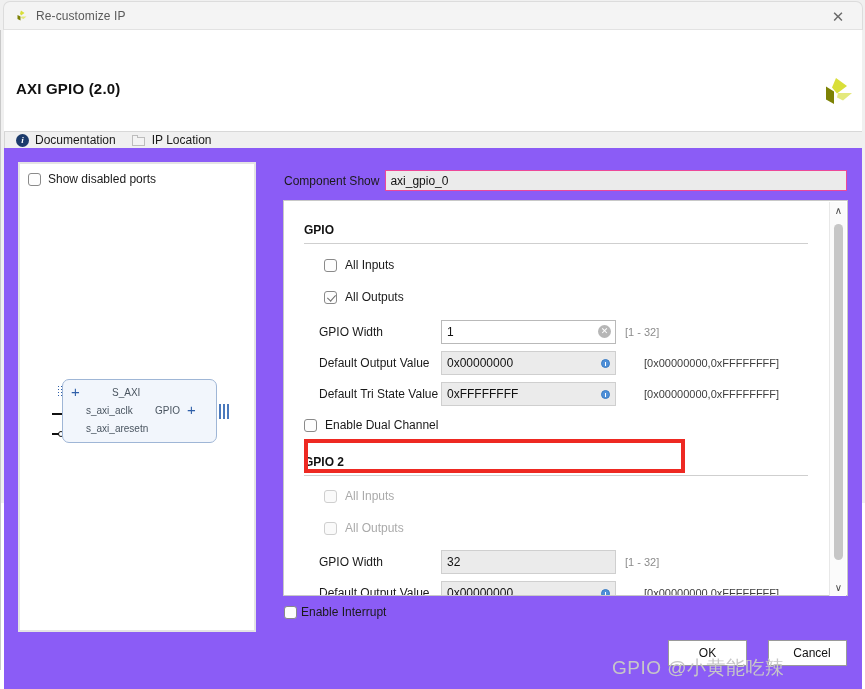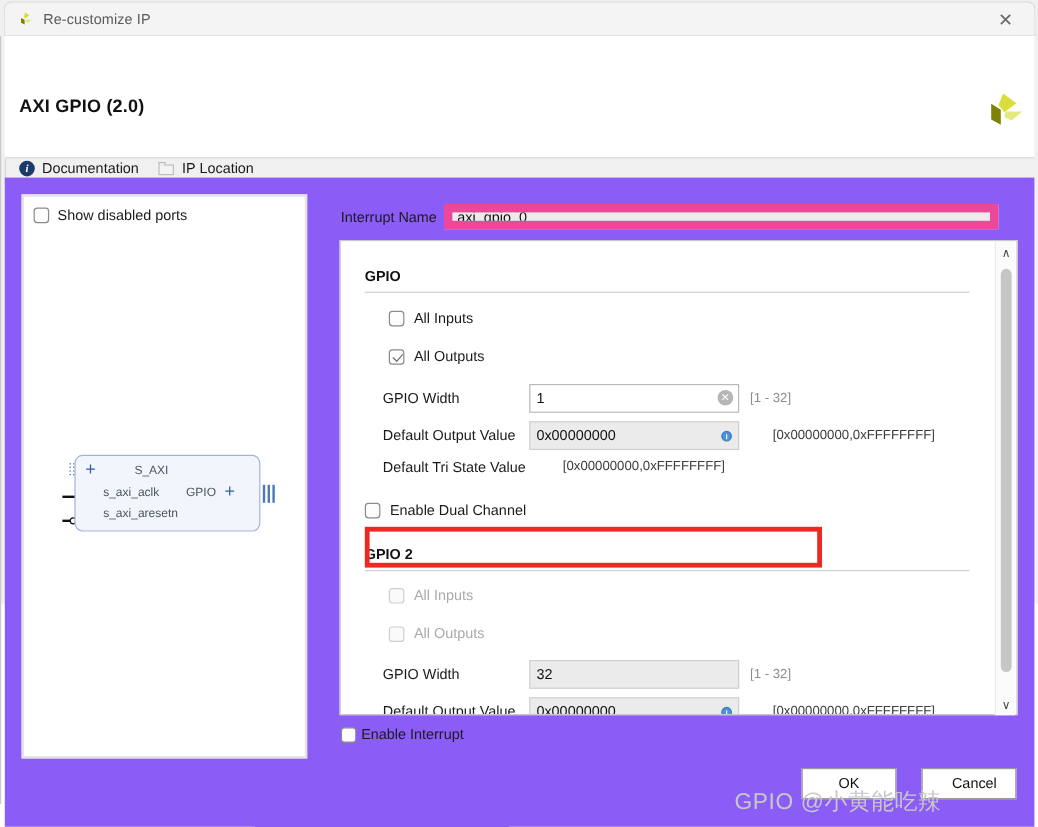--- a/index.html
+++ b/index.html
@@ -222,21 +222,21 @@
   
   #comp-row {
     position: absolute;
     left: 280px; top: 22px;
     display: flex; align-items: center; gap: 6px;
   }
   #comp-row .lbl { font-size: 12px; color: #1a1a1a; }
   #comp-name-input {
     width: 462px; height: 21px;
     background: #ebebeb;
-    border: 7px solid #ec4899;
+    border: 1px solid #ec4899;
     box-sizing: border-box;
     font-family: "Liberation Sans", sans-serif;
     font-size: 12px;
     color: #111;
     padding: 0 4px;
     line-height: 19px;
   }
 
   #config-box {
     position: absolute;
@@ -501,21 +501,21 @@
         <span class="bus-plus" style="left:124px; top:22px;">+</span>
       </div>
       <div class="buslines" style="left:199px; top:240px;">
         <i></i>
           <i></i>
           <i></i>
       </div>
     </div>
 
     <div id="comp-row">
-      <span class="lbl">Interrupt Name</span>
+      <span class="lbl">Component Show</span>
       <input id="comp-name-input" type="text" value="axi_gpio_0" style="">
     </div>
 
     <div id="config-box">
       <div id="config-inner">
 
         <div class="sec-head" style="top:22px;">GPIO</div>
         <div class="sec-rule" style="top:42px;"></div>
 
         <div class="cbrow" style="left:40px; top:57px;">
@@ -540,20 +540,24 @@
           <span class="f-lbl">Default Output Value</span>
           <span class="in-wrap">
             <input class="f-input" type="text" value="0x00000000" style="">
             <span class="info-ic"></span>
           </span>
           <span class="f-hint dark">[0x00000000,0xFFFFFFFF]</span>
         </div>
 
         <div class="fieldrow" style="left:35px; top:181px;">
           <span class="f-lbl">Default Tri State Value</span>
+          <span class="in-wrap">
+            <input class="f-input" type="text" value="0xFFFFFFFF" style="">
+            <span class="info-ic"></span>
+          </span>
           <span class="f-hint dark">[0x00000000,0xFFFFFFFF]</span>
         </div>
 
         <div class="cbrow" style="left:20px; top:217px;">
           <span class="chk"></span>
           <span class="cb-lbl">Enable Dual Channel</span>
         </div>
 
         <div class="sec-head" style="top:254px;">GPIO 2</div>
         <div class="sec-rule" style="top:274px;"></div>

